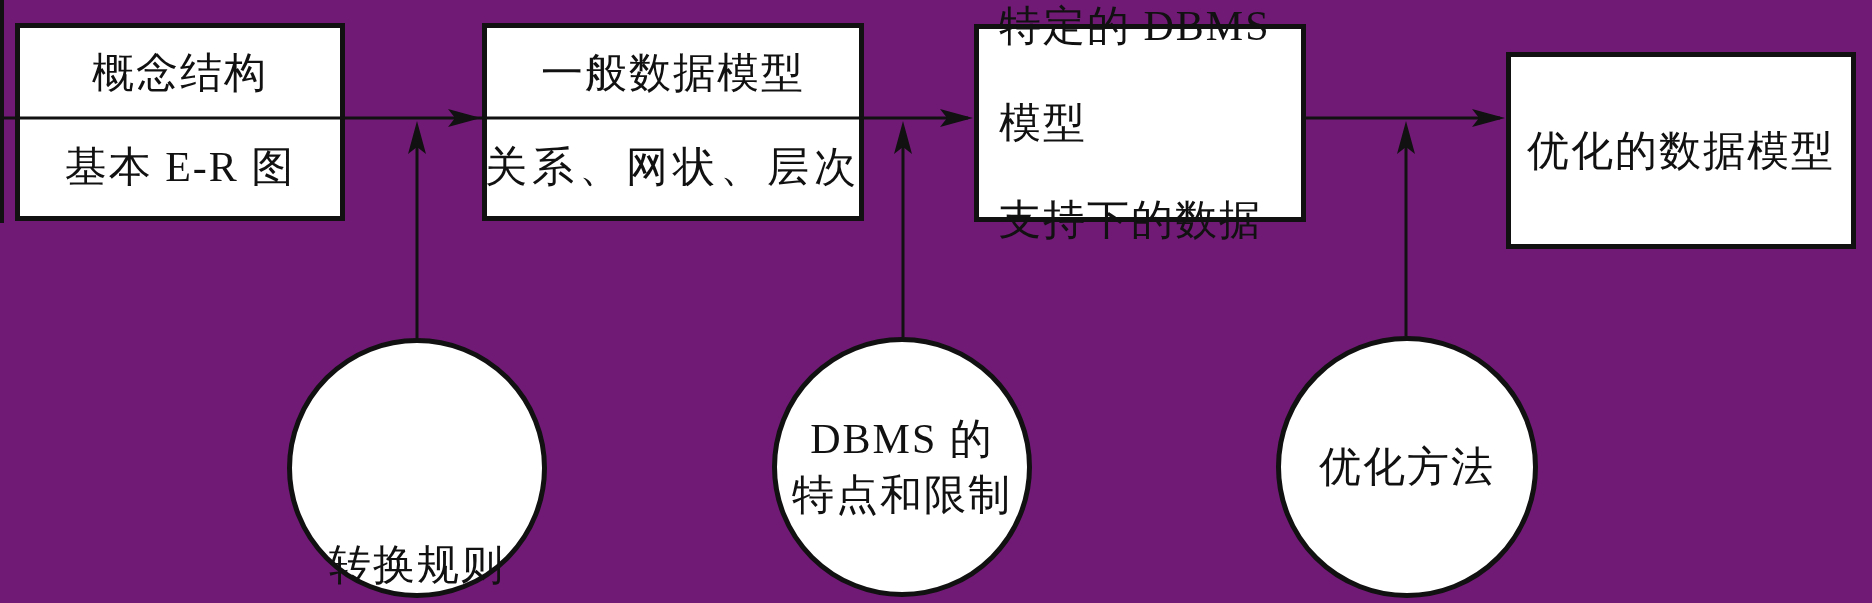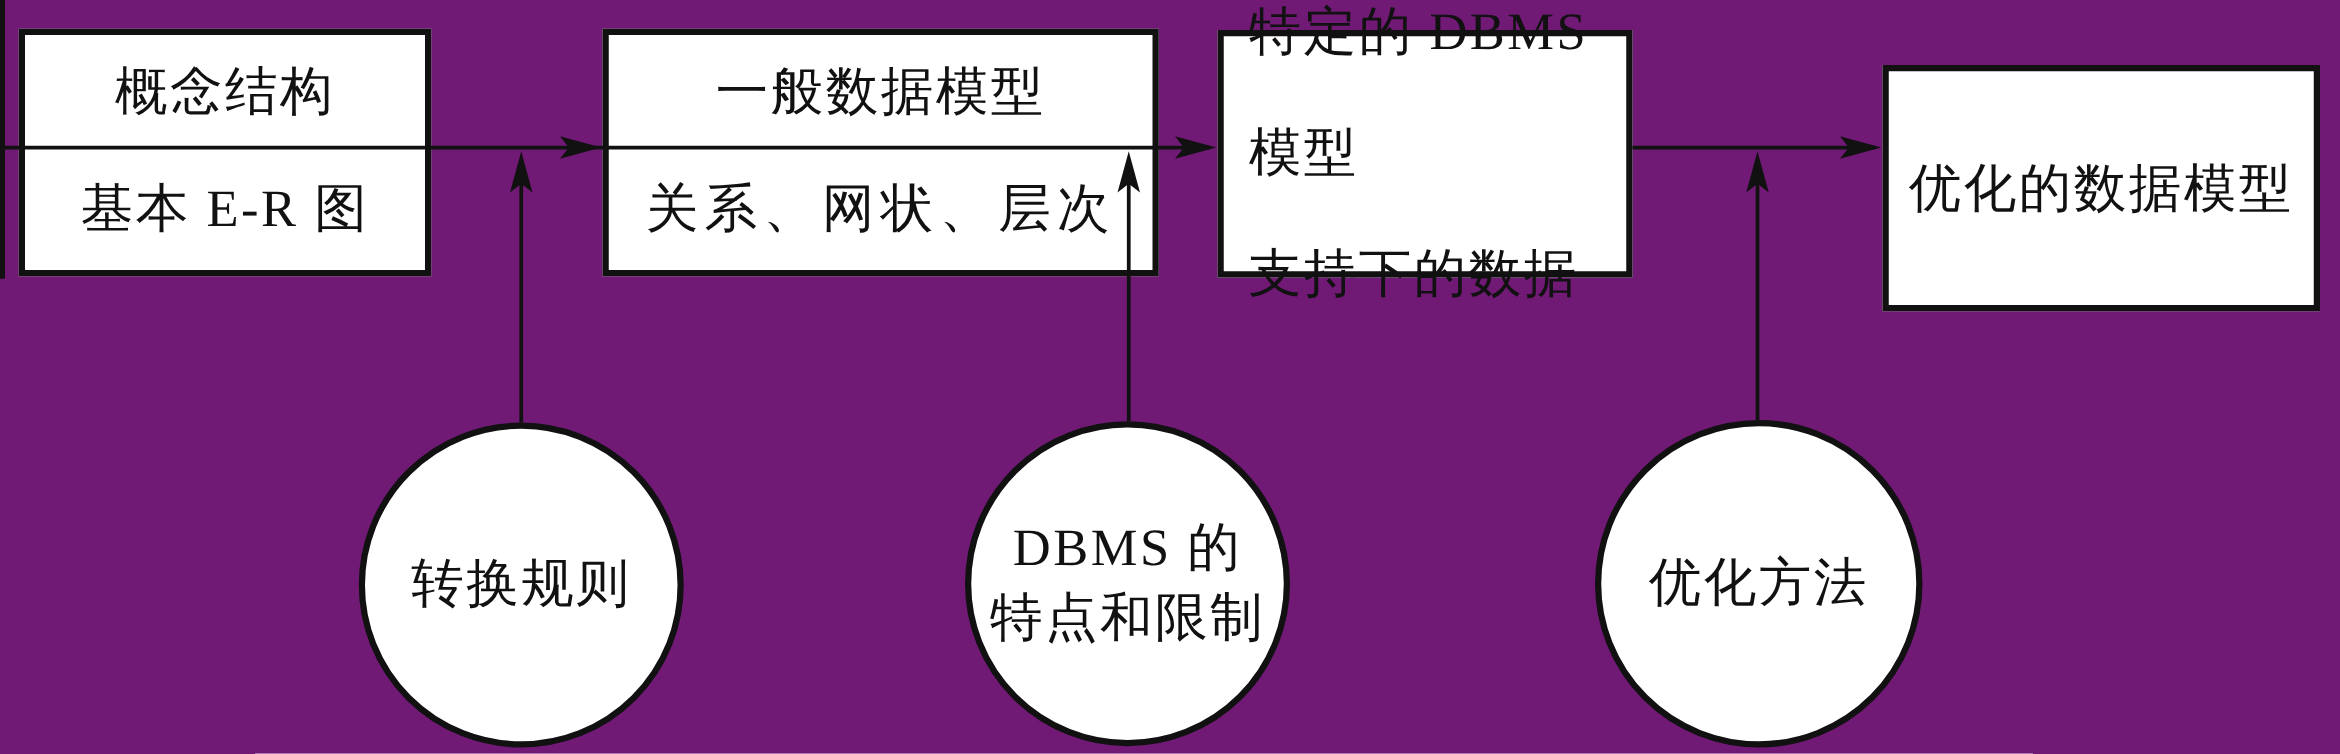--- a/index.html
+++ b/index.html
@@ -81,36 +81,36 @@
 </head>
 <body>
 
 <div id="canvas">
 
   <div id="box-1" class="flow-box" style="left:15px; top:23px; width:330px; height:198px;">
     <div class="cell top-cell">概念结构</div>
     <div class="cell bottom-cell">基本 E-R 图</div>
   </div>
 
-  <div id="box-2" class="flow-box" style="left:482px; top:23px; width:445px; height:198px;font-family:Liberation Serif, serif;">
+  <div id="box-2" class="flow-box" style="left:482px; top:23px; width:382px; height:198px;font-family:Liberation Serif, serif;">
     <div class="cell top-cell">一般数据模型</div>
     <div class="cell bottom-cell wide-spacing">关系、网状、层次</div>
   </div>
 
   <div id="box-3" class="flow-box" style="left:974px; top:24px; width:332px; height:198px;">
     <div class="text-line">特定的 DBMS</div>
     <div class="text-line">模型</div>
     <div class="text-line">支持下的数据</div>
   </div>
 
   <div id="box-4" class="flow-box" style="left:1506px; top:24px; width:350px; height:197px;margin-top:28px;">
     <div class="cell">优化的数据模型</div>
   </div>
 
-  <div id="circle-1" class="flow-circle" style="left:287px; top:338px; width:260px; height:260px;">
+  <div id="circle-1" class="flow-circle" style="left:287px; top:338px; width:260px; height:260px;justify-content:flex-end;">
     <div class="text-line">转换规则</div>
   </div>
 
   <div id="circle-3" class="flow-circle" style="left:1276px; top:336px; width:262px; height:262px;">
     <div class="text-line">优化方法</div>
   </div>
 
   <div id="circle-2" class="flow-circle" style="left:772px; top:337px; width:260px; height:260px;">
     <div class="text-line">DBMS 的</div>
     <div class="text-line">特点和限制</div>

